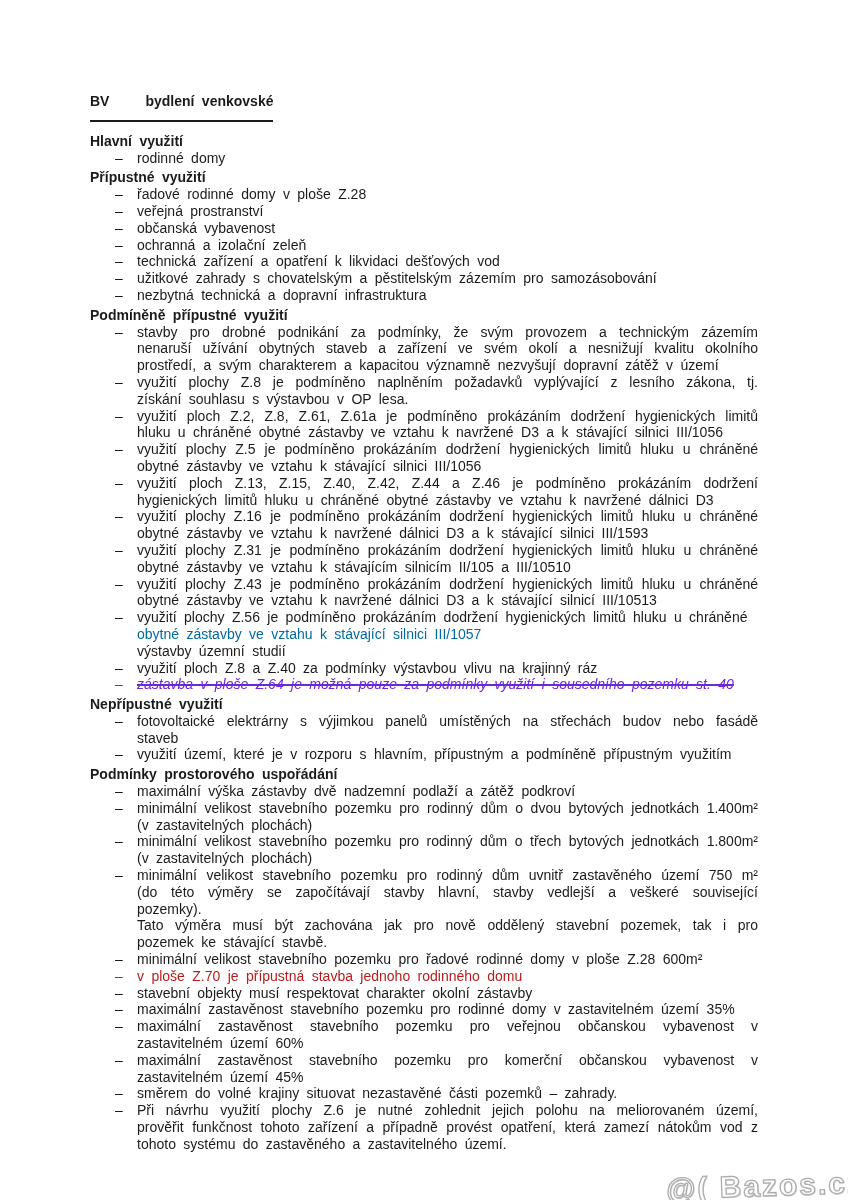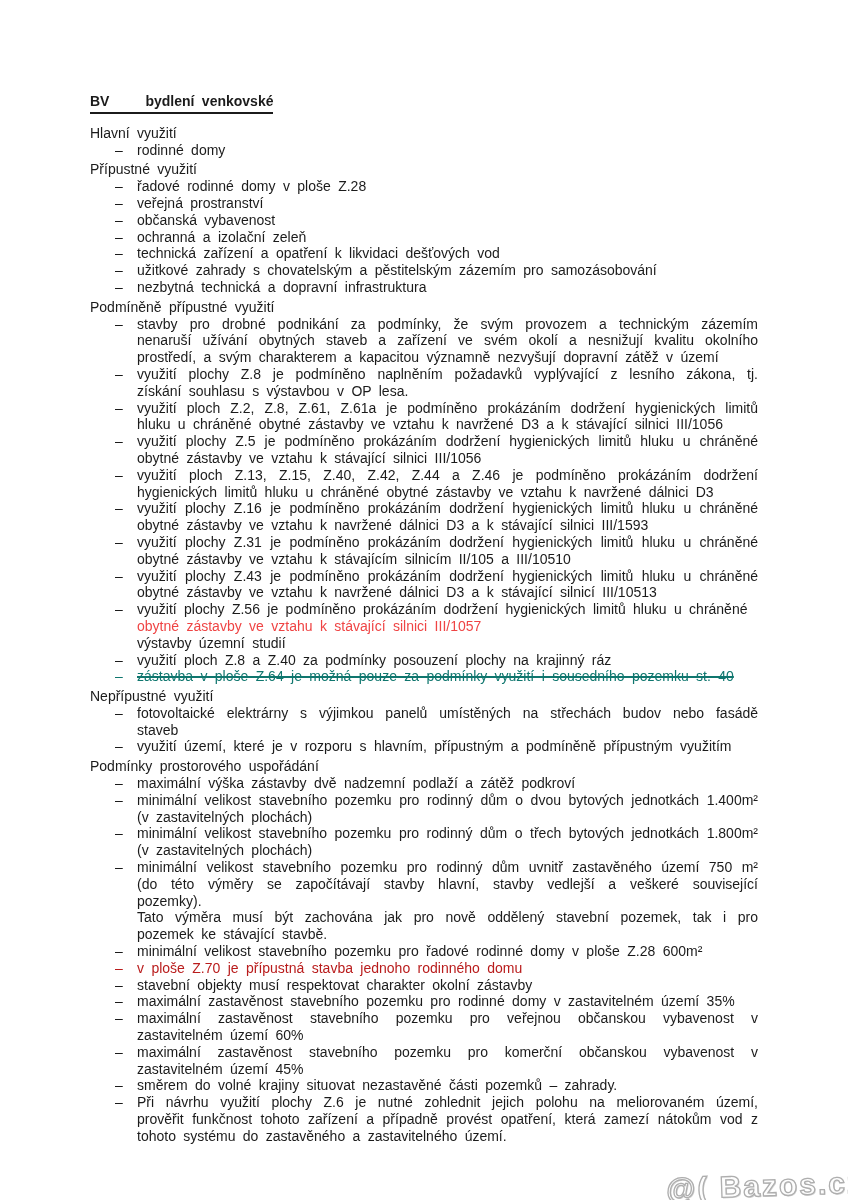--- a/index.html
+++ b/index.html
@@ -17,48 +17,49 @@
     left:90px;top:93px;
     width:668px;
     font-size:14px;
     line-height:16.8px;
     word-spacing:3.5px;
   }
   .doc-title{
     display:inline-block;
     font-weight:bold;
     border-bottom:2px solid #1b1b1b;
-    padding-bottom:2px;
+    padding-bottom:10px;
     margin-bottom:8px;
     white-space:nowrap;
   }
   .doc-title .tab{display:inline-block;width:36px;}
   .sec-heading{
-    font-weight:normal;
+    font-weight:bold;
     margin:3px 0 0 0;
   }
   .item{
     margin:0;
     padding-left:47px;
     position:relative;
     text-align:justify;
   }
   .item.dash::before{
     content:"\2013";
     position:absolute;
     left:25px;top:0;
   }
   .item.blue-strike{
-    color:#0f766e;
+    color:#6d28d9;
     text-decoration:line-through;
     text-decoration-thickness:1.5px;
+    font-style:italic;
   }
   .item.red{color:#b91c1c;}
   .item.ghost{
-    color:#ef4444;
+    color:#0369a1;
     filter:blur(0.5px);
     text-align:left;
   }
   .watermark{
     position:absolute;
     right:-16px;bottom:-3px;
     font-weight:bold;
     font-size:30px;
     letter-spacing:2px;
     white-space:nowrap;
@@ -92,21 +93,21 @@
         <p class="item dash"><span>využití plochy Z.8 je podmíněno naplněním požadavků vyplývající z lesního zákona, tj. získání souhlasu s výstavbou v OP lesa.</span></p>
         <p class="item dash"><span>využití ploch Z.2, Z.8, Z.61, Z.61a je podmíněno prokázáním dodržení hygienických limitů hluku u chráněné obytné zástavby ve vztahu k navržené D3 a k stávající silnici III/1056</span></p>
         <p class="item dash"><span>využití plochy Z.5 je podmíněno prokázáním dodržení hygienických limitů hluku u chráněné obytné zástavby ve vztahu k stávající silnici III/1056</span></p>
         <p class="item dash"><span>využití ploch Z.13, Z.15, Z.40, Z.42, Z.44 a Z.46 je podmíněno prokázáním dodržení hygienických limitů hluku u chráněné obytné zástavby ve vztahu k navržené dálnici D3</span></p>
         <p class="item dash"><span>využití plochy Z.16 je podmíněno prokázáním dodržení hygienických limitů hluku u chráněné obytné zástavby ve vztahu k navržené dálnici D3 a k stávající silnici III/1593</span></p>
         <p class="item dash"><span>využití plochy Z.31 je podmíněno prokázáním dodržení hygienických limitů hluku u chráněné obytné zástavby ve vztahu k stávajícím silnicím II/105 a III/10510</span></p>
         <p class="item dash"><span>využití plochy Z.43 je podmíněno prokázáním dodržení hygienických limitů hluku u chráněné obytné zástavby ve vztahu k navržené dálnici D3 a k stávající silnicí III/10513</span></p>
         <p class="item dash"><span>využití plochy Z.56 je podmíněno prokázáním dodržení hygienických limitů hluku u chráněné</span></p>
         <p class="item cont ghost"><span>obytné zástavby ve vztahu k stávající silnici III/1057</span></p>
         <p class="item cont"><span>výstavby územní studií</span></p>
-        <p class="item dash"><span>využití ploch Z.8 a Z.40 za podmínky posouzení plochy na krajinný ráz</span></p>
+        <p class="item dash"><span>využití ploch Z.8 a Z.40 za podmínky výstavbou vlivu na krajinný ráz</span></p>
         <p class="item dash blue-strike"><span>zástavba v ploše Z.64 je možná pouze za podmínky využití i sousedního pozemku st. 40</span></p>
         <div class="sec-heading">Nepřípustné využití</div>
         <p class="item dash"><span>fotovoltaické elektrárny s výjimkou panelů umístěných na střechách budov nebo fasádě staveb</span></p>
         <p class="item dash"><span>využití území, které je v rozporu s hlavním, přípustným a podmíněně přípustným využitím</span></p>
         <div class="sec-heading">Podmínky prostorového uspořádání</div>
         <p class="item dash"><span>maximální výška zástavby dvě nadzemní podlaží a zátěž podkroví</span></p>
         <p class="item dash"><span>minimální velikost stavebního pozemku pro rodinný dům o dvou bytových jednotkách 1.400m² (v zastavitelných plochách)</span></p>
         <p class="item dash"><span>minimální velikost stavebního pozemku pro rodinný dům o třech bytových jednotkách 1.800m² (v zastavitelných plochách)</span></p>
         <p class="item dash"><span>minimální velikost stavebního pozemku pro rodinný dům uvnitř zastavěného území 750 m² (do této výměry se započítávají stavby hlavní, stavby vedlejší a veškeré související pozemky).</span></p>
         <p class="item cont"><span>Tato výměra musí být zachována jak pro nově oddělený stavební pozemek, tak i pro pozemek ke stávající stavbě.</span></p>

